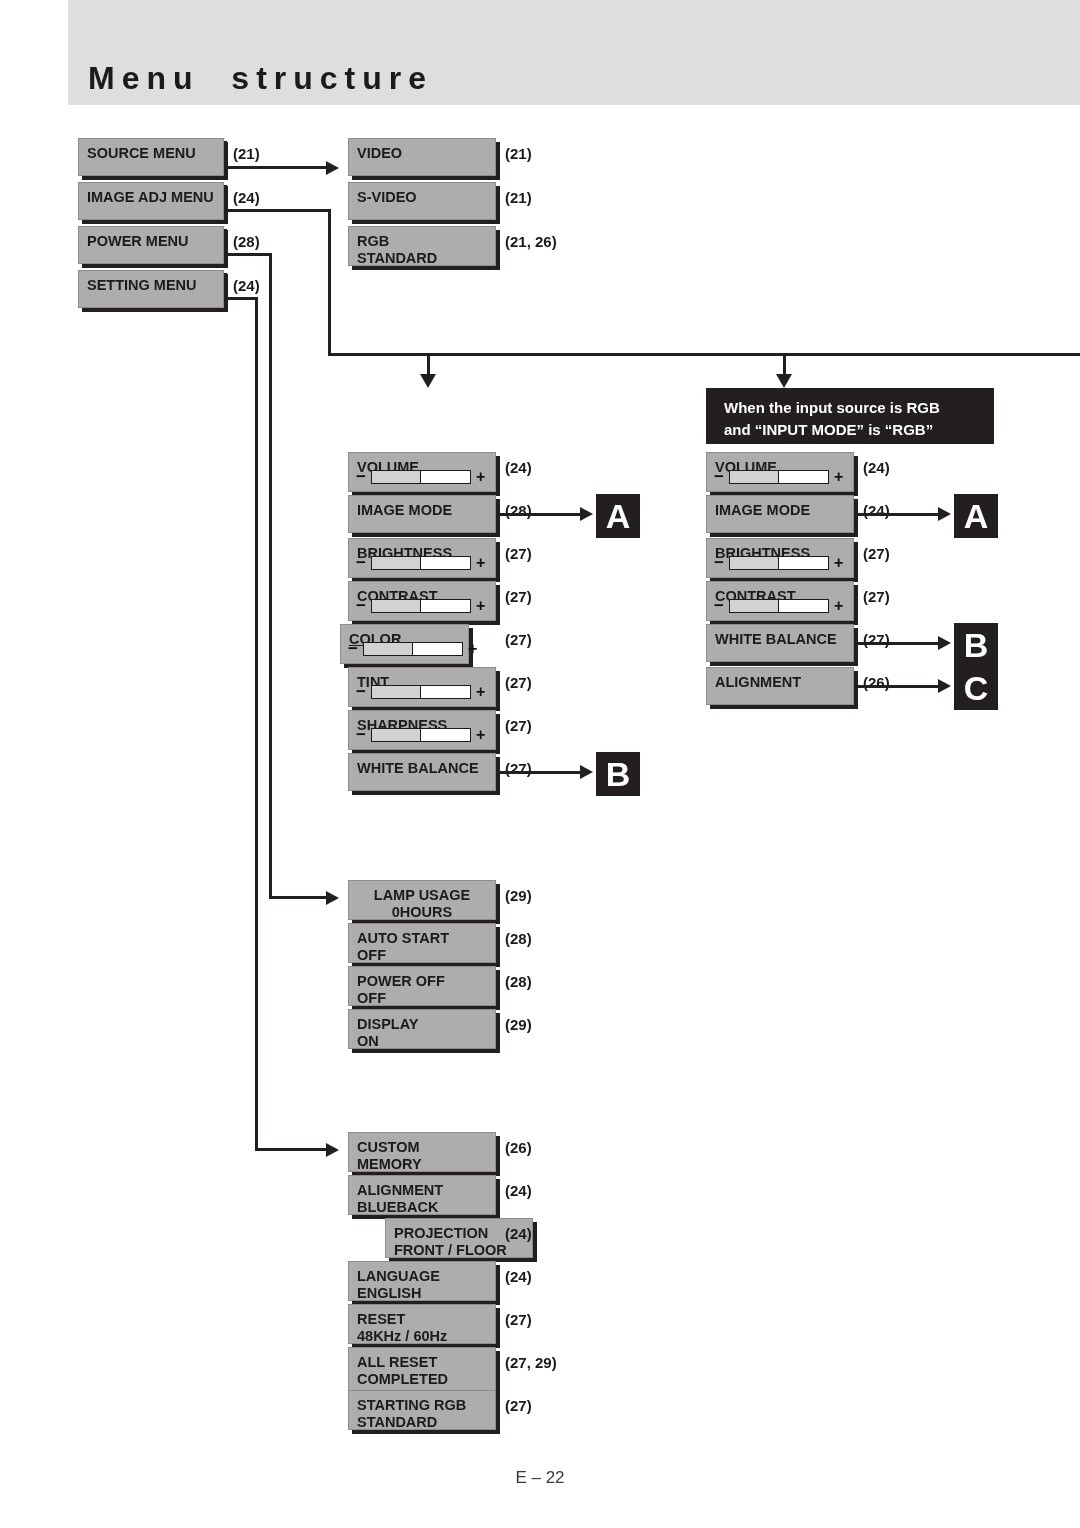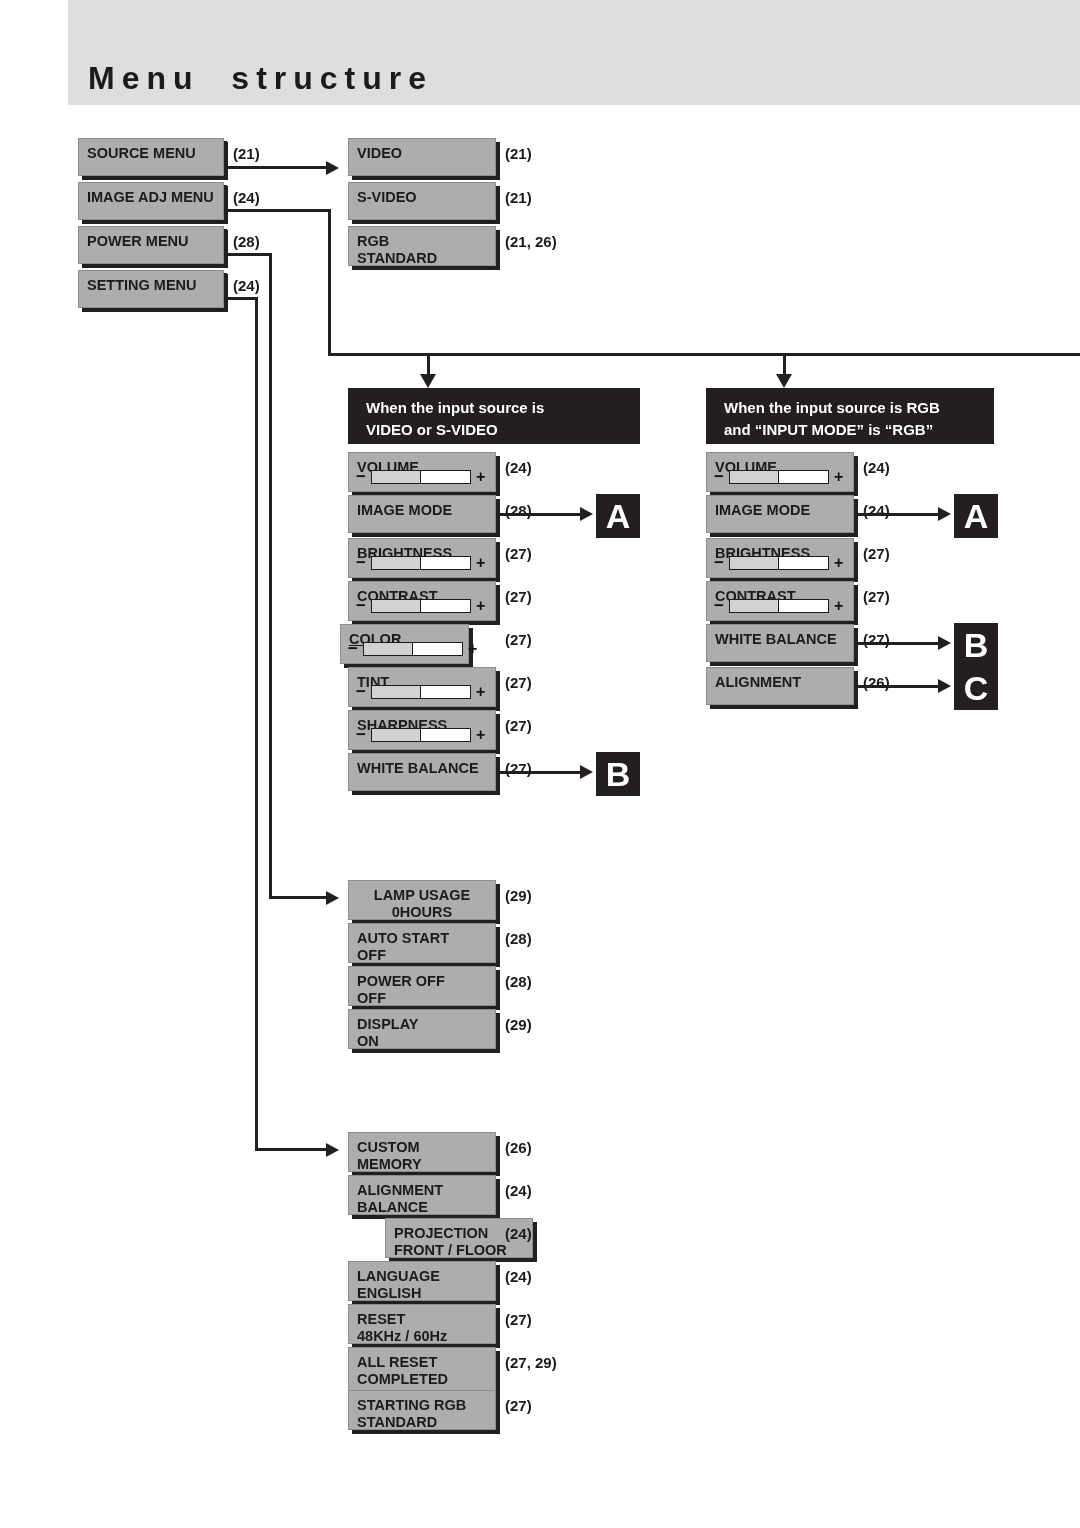--- a/index.html
+++ b/index.html
@@ -166,24 +166,20 @@
     <div class="hline" style="left:269px; top:896px; width:62px;"></div>
     <div class="arrow-r" style="left:326px; top:890.5px;"></div>
 
     <div class="vline" style="left:224px; top:273px; height:27px;"></div>
     <div class="hline" style="left:224px; top:297px; width:34px;"></div>
     <div class="vline" style="left:255px; top:297px; height:854px;"></div>
     <div class="hline" style="left:255px; top:1148px; width:76px;"></div>
     <div class="arrow-r" style="left:326px; top:1142.5px;"></div>
   </div>
 
-  <div class="cond-header" id="video-header" style="left:348px; top:388px; width:292px; height:56px;">
-    <div>When the input source is</div>
-    <div>VIDEO or S-VIDEO</div>
-  </div>
 
   <div class="cond-header" id="rgb-header" style="left:706px; top:388px; width:288px; height:56px;">
     <div>When the input source is RGB</div>
     <div>and “INPUT MODE” is “RGB”</div>
   </div>
 
   <div id="video-items">
       <div class="box" style="left: 348px; top: 452px; width: 148px; height: 40px;">
         <div>VOLUME</div>
         <div class="slider-row">
@@ -344,21 +340,21 @@
       <div class="pg" style="left: 505px; top: 1016px;">(29)</div>
     </div>
   <div id="setting-items">
       <div class="box two-line" style="left: 348px; top: 1132px; width: 148px; height: 40px;">
         <div>CUSTOM MEMORY</div>
         <div class="l2">CUSTOM 1</div>
       </div>
       <div class="pg" style="left: 505px; top: 1139px;">(26)</div>
       <div class="box two-line" style="left: 348px; top: 1175px; width: 148px; height: 40px;">
         <div>ALIGNMENT</div>
-        <div class="l2">BALANCE</div>
+        <div class="l2">BLUEBACK</div>
       </div>
       <div class="pg" style="left: 505px; top: 1182px;">(24)</div>
       <div class="box two-line" style="left: 348px; top: 1218px; width: 148px; height: 40px; margin-left: 37px;">
         <div>PROJECTION</div>
         <div class="l2">FRONT / FLOOR</div>
       </div>
       <div class="pg" style="left: 505px; top: 1225px;">(24)</div>
       <div class="box two-line" style="left: 348px; top: 1261px; width: 148px; height: 40px;">
         <div>LANGUAGE</div>
         <div class="l2">ENGLISH</div>
@@ -374,13 +370,14 @@
         <div class="l2">COMPLETED</div>
       </div>
       <div class="pg" style="left: 505px; top: 1354px;">(27, 29)</div>
       <div class="box two-line" style="left: 348px; top: 1390px; width: 148px; height: 40px;">
         <div>STARTING RGB</div>
         <div class="l2">STANDARD</div>
       </div>
       <div class="pg" style="left: 505px; top: 1397px;">(27)</div>
     </div>
 
+  <div class="footer">E – 22</div>
 </div>
 
 </body></html>

